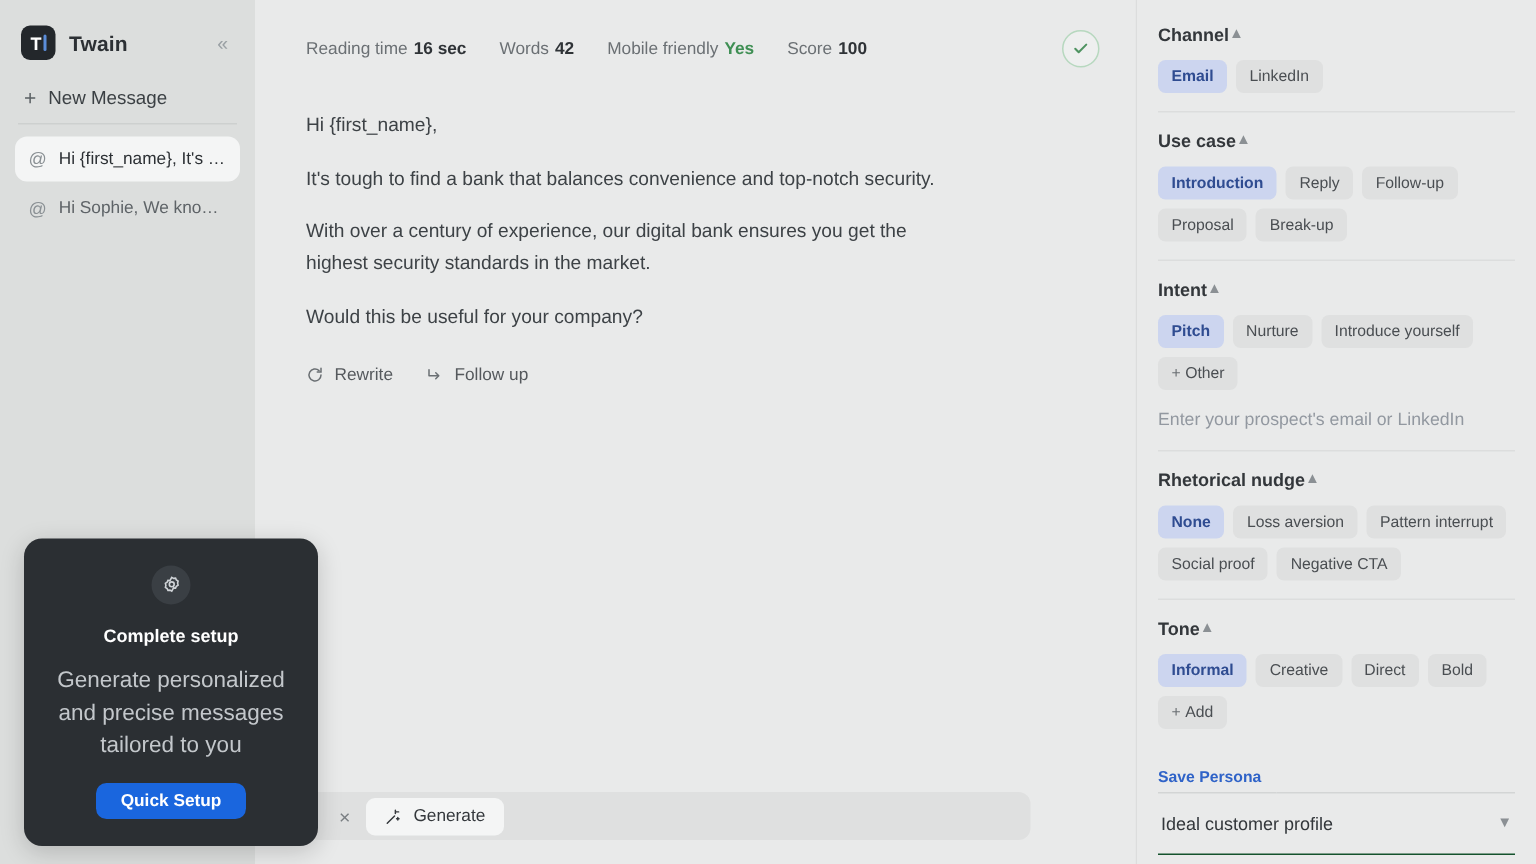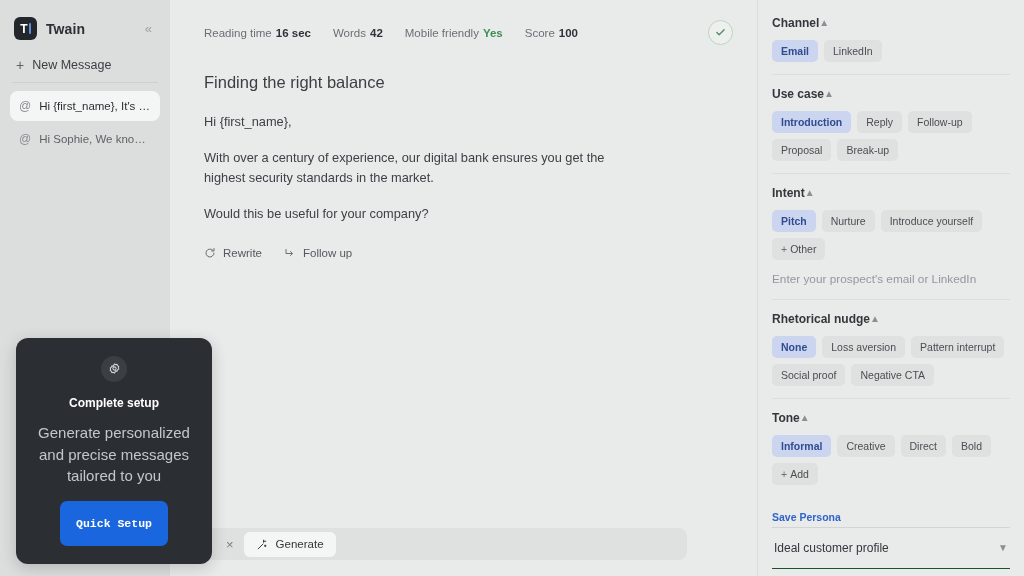--- a/index.html
+++ b/index.html
@@ -63,22 +63,22 @@
   .gear-circle {
     width: 26px; height: 26px; border-radius: 50%;
     background: #3a3f44; margin: 0 auto 14px auto;
     display: flex; align-items: center; justify-content: center;
   }
   .setup-title { font-size: 12px; font-weight: 700; margin-bottom: 12px; }
   .setup-sub { font-size: 15px; line-height: 1.45; color: #c3c7cb; margin-bottom: 14px; }
   .quick-setup-btn {
     display: inline-block; background: #1a66de; color: #fff;
     font-size: 11.5px; font-weight: 600;
-    padding: 16px 16px; border-radius: 7px; border: none;
-    cursor: pointer; font-family: Liberation Mono, monospace;
+    padding: 6px 16px; border-radius: 7px; border: none;
+    cursor: pointer; font-family: Liberation Sans, sans-serif;
   }
 
   
   .main {
     flex: 1 1 auto; height: 100%; position: relative;
     background: #e9eaea; padding: 16px 24px 0 34px;
     display: flex; flex-direction: column;
   }
   .metrics { display: flex; align-items: center; gap: 0; padding-top: 4px; }
   .metric { font-size: 11.5px; color: #6b7074; margin-right: 22px; white-space: nowrap; }
@@ -225,22 +225,22 @@
         <span>Score</span><b>100</b>
       </span>
       <span class="check-circle">
         <svg width="11" height="11" viewBox="0 0 24 24" fill="none" stroke="#4f9361" stroke-width="3" stroke-linecap="round" stroke-linejoin="round">
           <polyline points="20 6 9 17 4 12"></polyline>
         </svg>
       </span>
     </div>
 
     <div class="doc">
-      <div class="doc-title">Finding the right balance</div>
       <p>Hi {first_name},</p>
+      <p>It's tough to find a bank that balances convenience and top-notch security.</p>
       <p>With over a century of experience, our digital bank ensures you get the highest security standards in the market.</p>
       <p>Would this be useful for your company?</p>
 
       <div class="doc-actions">
         <span class="doc-action">
           <svg width="12" height="12" viewBox="0 0 24 24" fill="none" stroke="#6a6f73" stroke-width="2" stroke-linecap="round">
             <path d="M20 12a8 8 0 1 1-2.6-5.9"></path>
               <polyline points="20 3 20 8 15 8"></polyline>
           </svg>
           <span>Rewrite</span>

